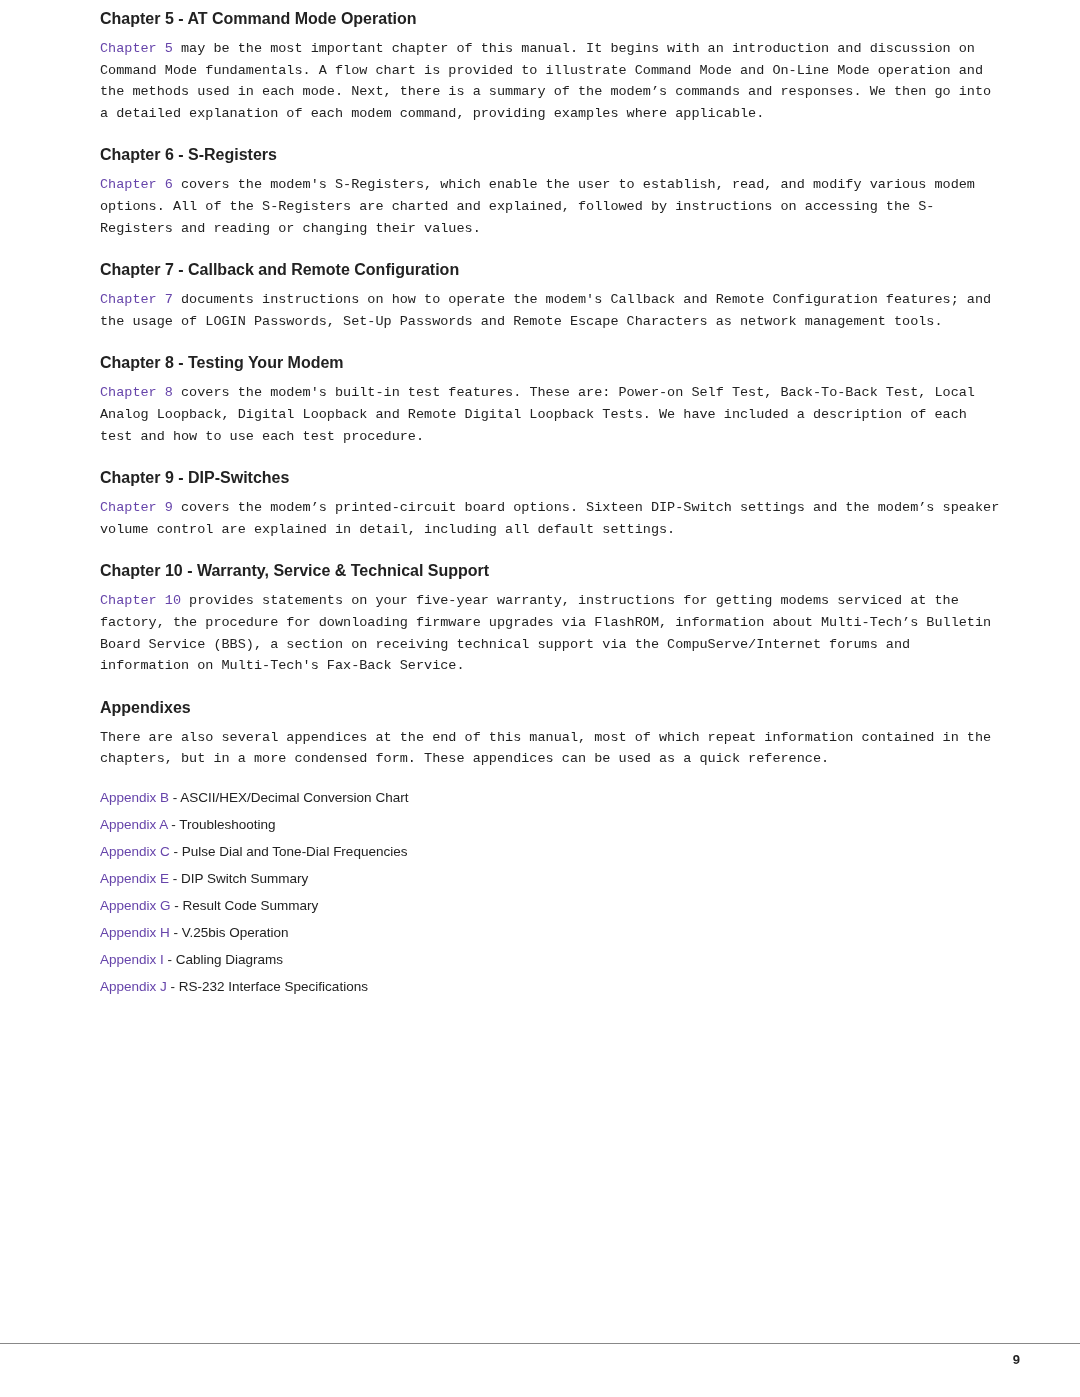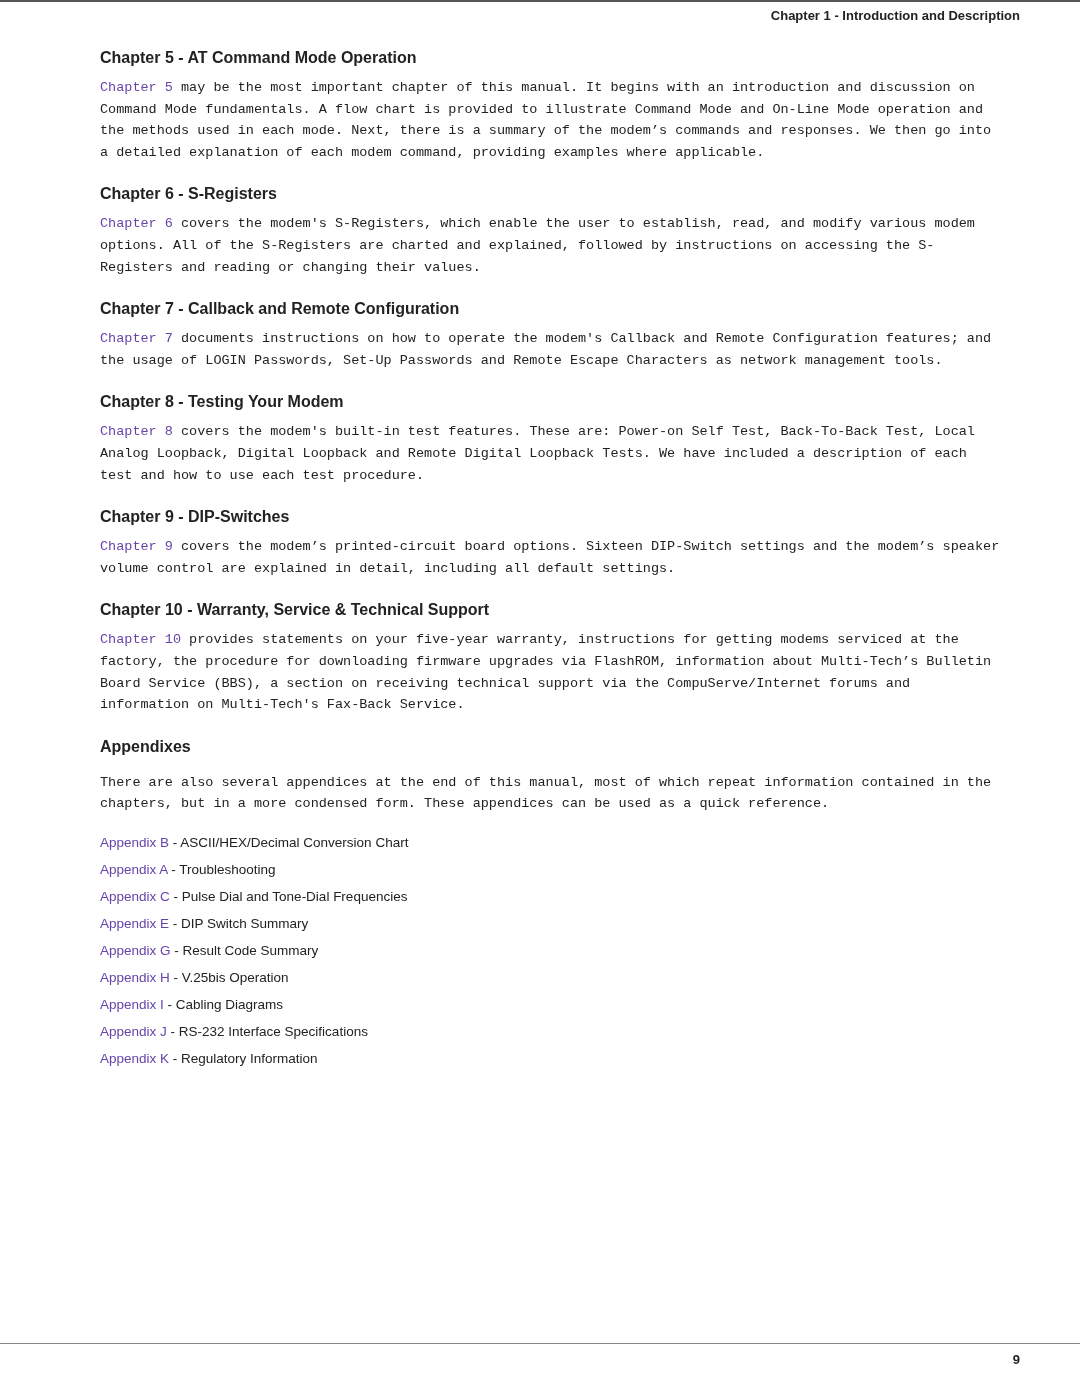--- a/index.html
+++ b/index.html
@@ -83,31 +83,28 @@
     }
     .footer-page {
       font-size: 13px;
       font-weight: bold;
       color: #222222;
     }
     .appendixes-heading {
       font-size: 16px;
       font-weight: bold;
       color: #222222;
-      margin-bottom: 16px;
+      margin-bottom: 10px;
     }
   </style>
 </head>
 <body>
 
 <div class="page">
 
-  <div class="header-bar">
-    <span class="header-title">Chapter 1 - Introduction and Description</span>
-  </div>
 
   <div class="content">
 
     <div class="section">
       <div class="section-heading">Chapter 5 - AT Command Mode Operation</div>
       <div class="section-body"><a class="link">Chapter 5</a><span> may be the most important chapter of this manual. It begins with an introduction and discussion on Command Mode fundamentals. A flow chart is provided to illustrate Command Mode and On-Line Mode operation and the methods used in each mode. Next, there is a summary of the modem’s commands and responses. We then go into a detailed explanation of each modem command, providing examples where applicable.</span></div>
     </div>
 
     <div class="section">
       <div class="section-heading">Chapter 6 - S-Registers</div>
@@ -139,21 +136,20 @@
       <div class="section-body">There are also several appendices at the end of this manual, most of which repeat information contained in the chapters, but in a more condensed form. These appendices can be used as a quick reference.</div>
       <div class="appendix-list">
       <div class="item"><a>Appendix B</a><span> - ASCII/HEX/Decimal Conversion Chart</span></div>
           <div class="item"><a>Appendix A</a><span> - Troubleshooting</span></div>
           <div class="item"><a>Appendix C</a><span> - Pulse Dial and Tone-Dial Frequencies</span></div>
           <div class="item"><a>Appendix E</a><span> - DIP Switch Summary</span></div>
           <div class="item"><a>Appendix G</a><span> - Result Code Summary</span></div>
           <div class="item"><a>Appendix H</a><span> - V.25bis Operation</span></div>
           <div class="item"><a>Appendix I</a><span> - Cabling Diagrams</span></div>
           <div class="item"><a>Appendix J</a><span> - RS-232 Interface Specifications</span></div>
-          <div class="item"><a>Appendix K</a><span> - Regulatory Information</span></div>
         </div>
     </div>
 
   </div>
 
   <div class="footer-bar">
     <span class="footer-page">9</span>
   </div>
 
 </div>

